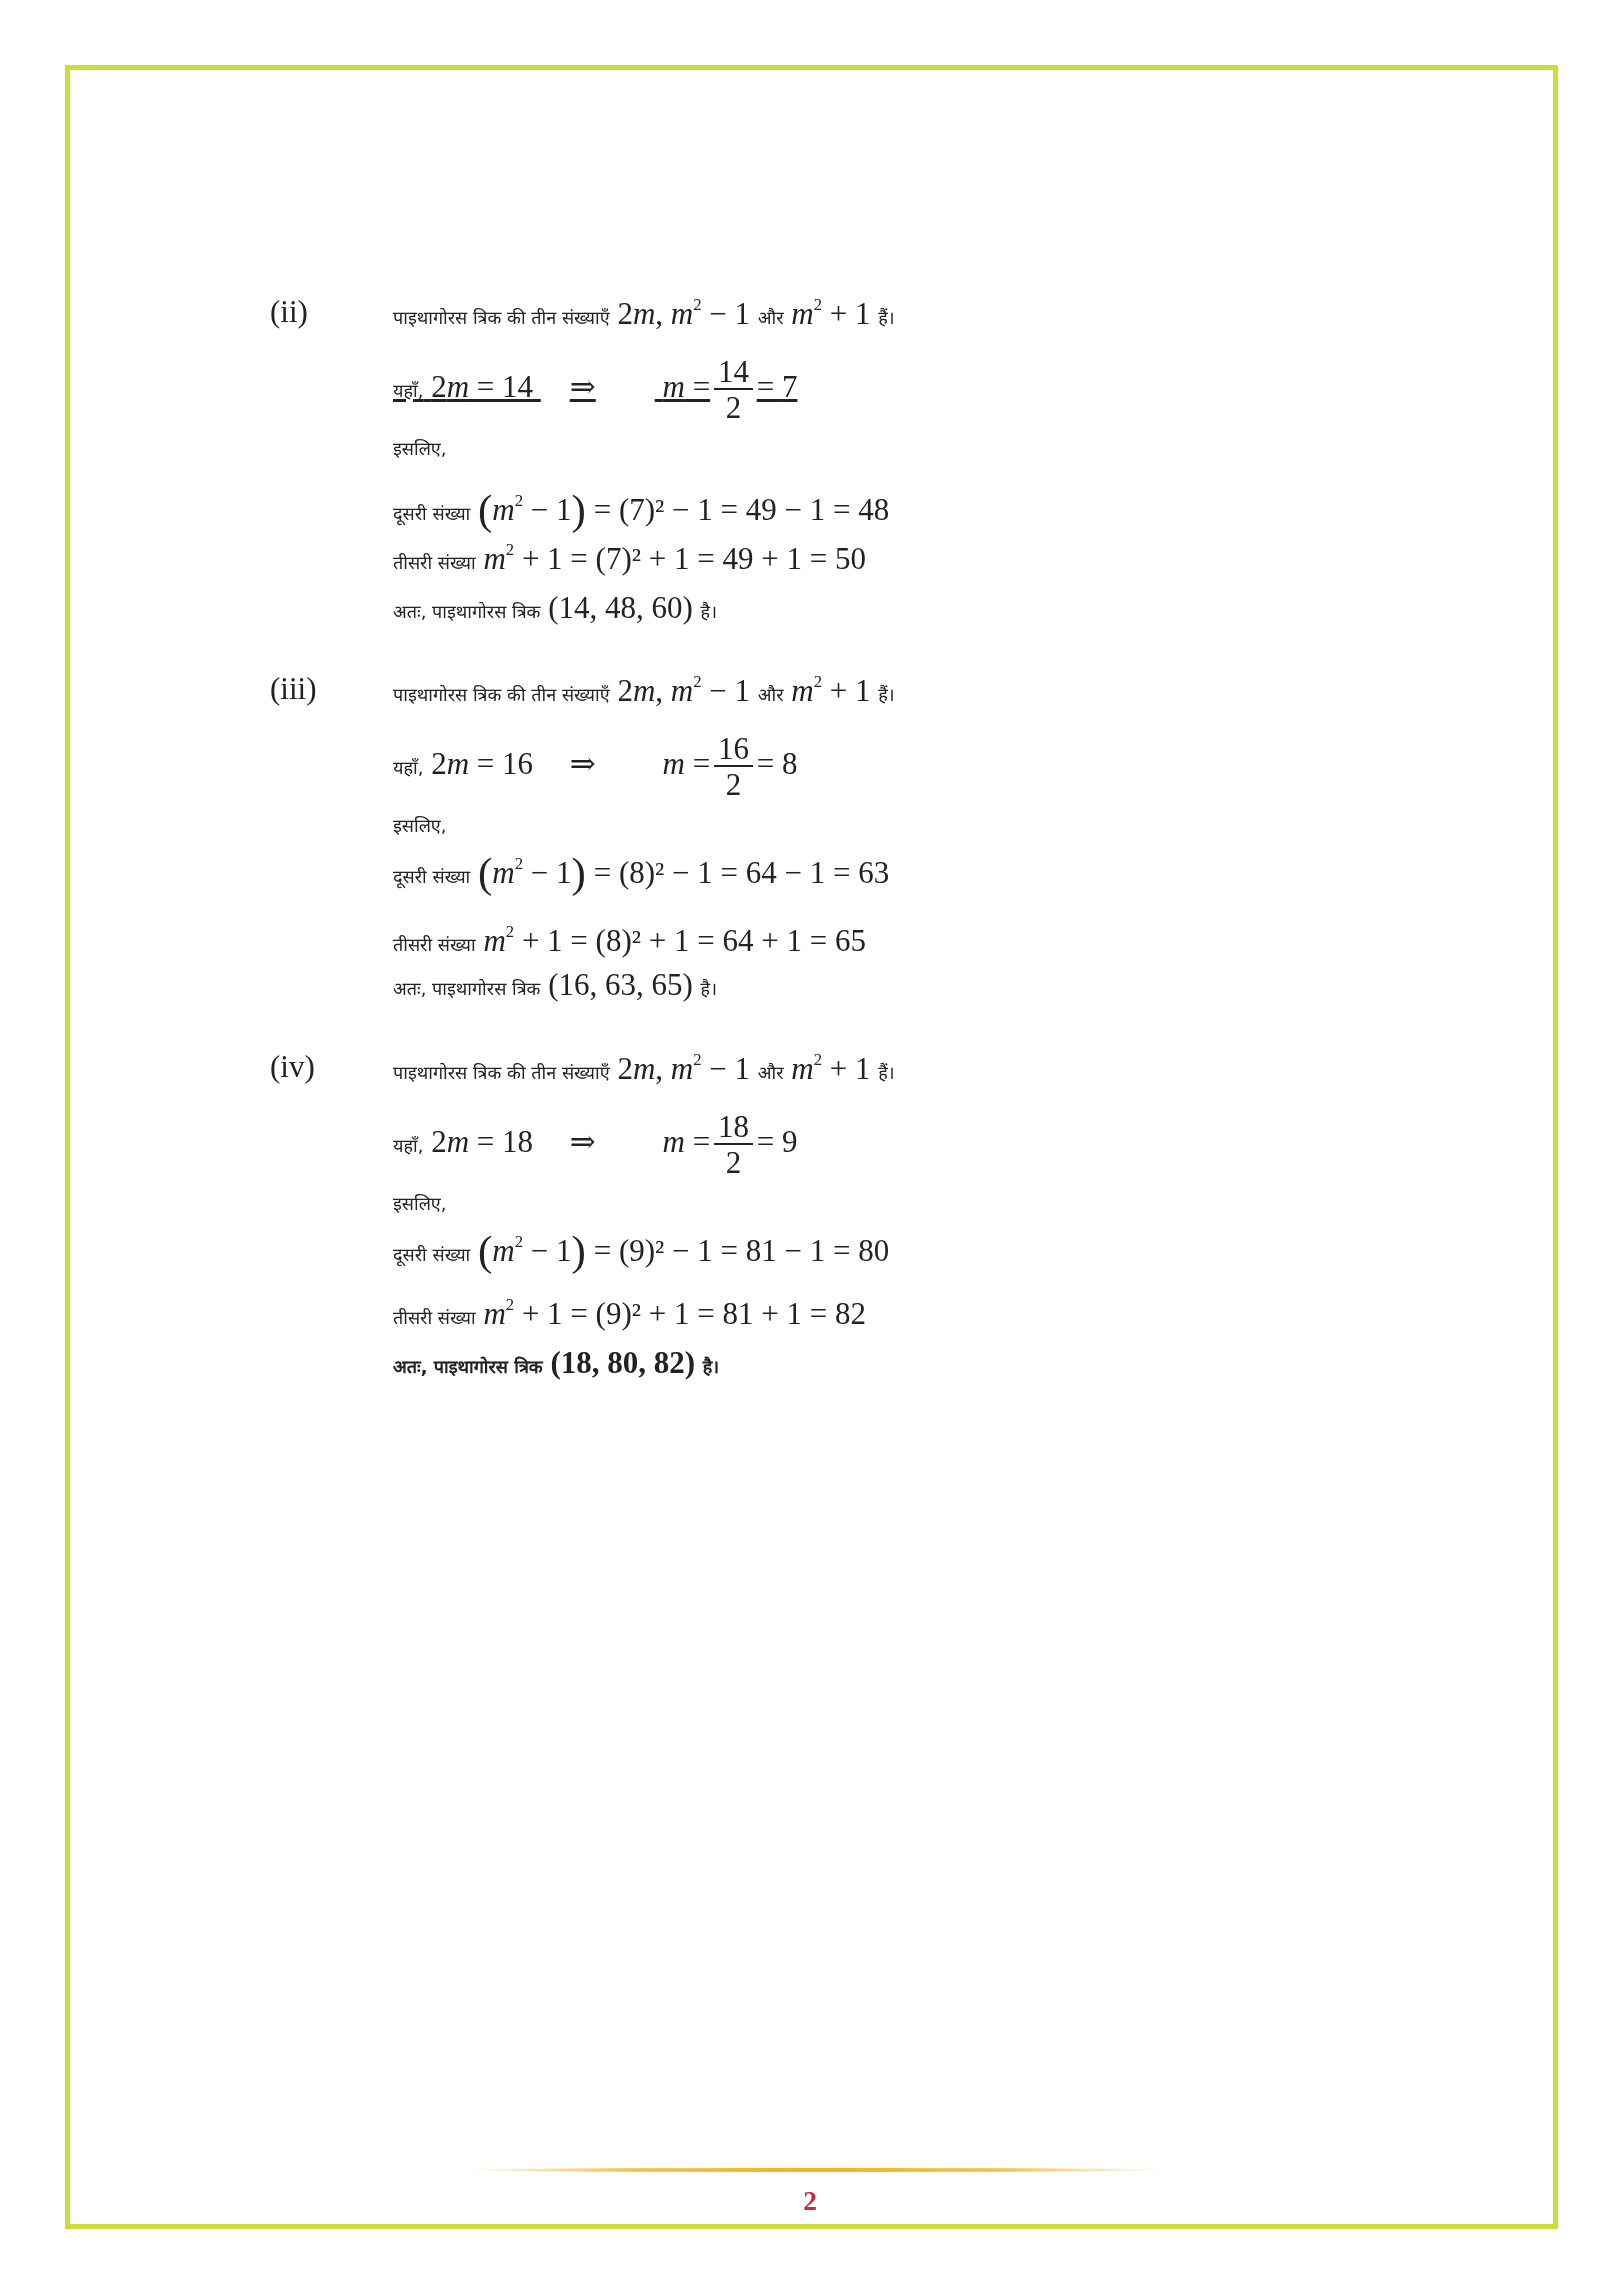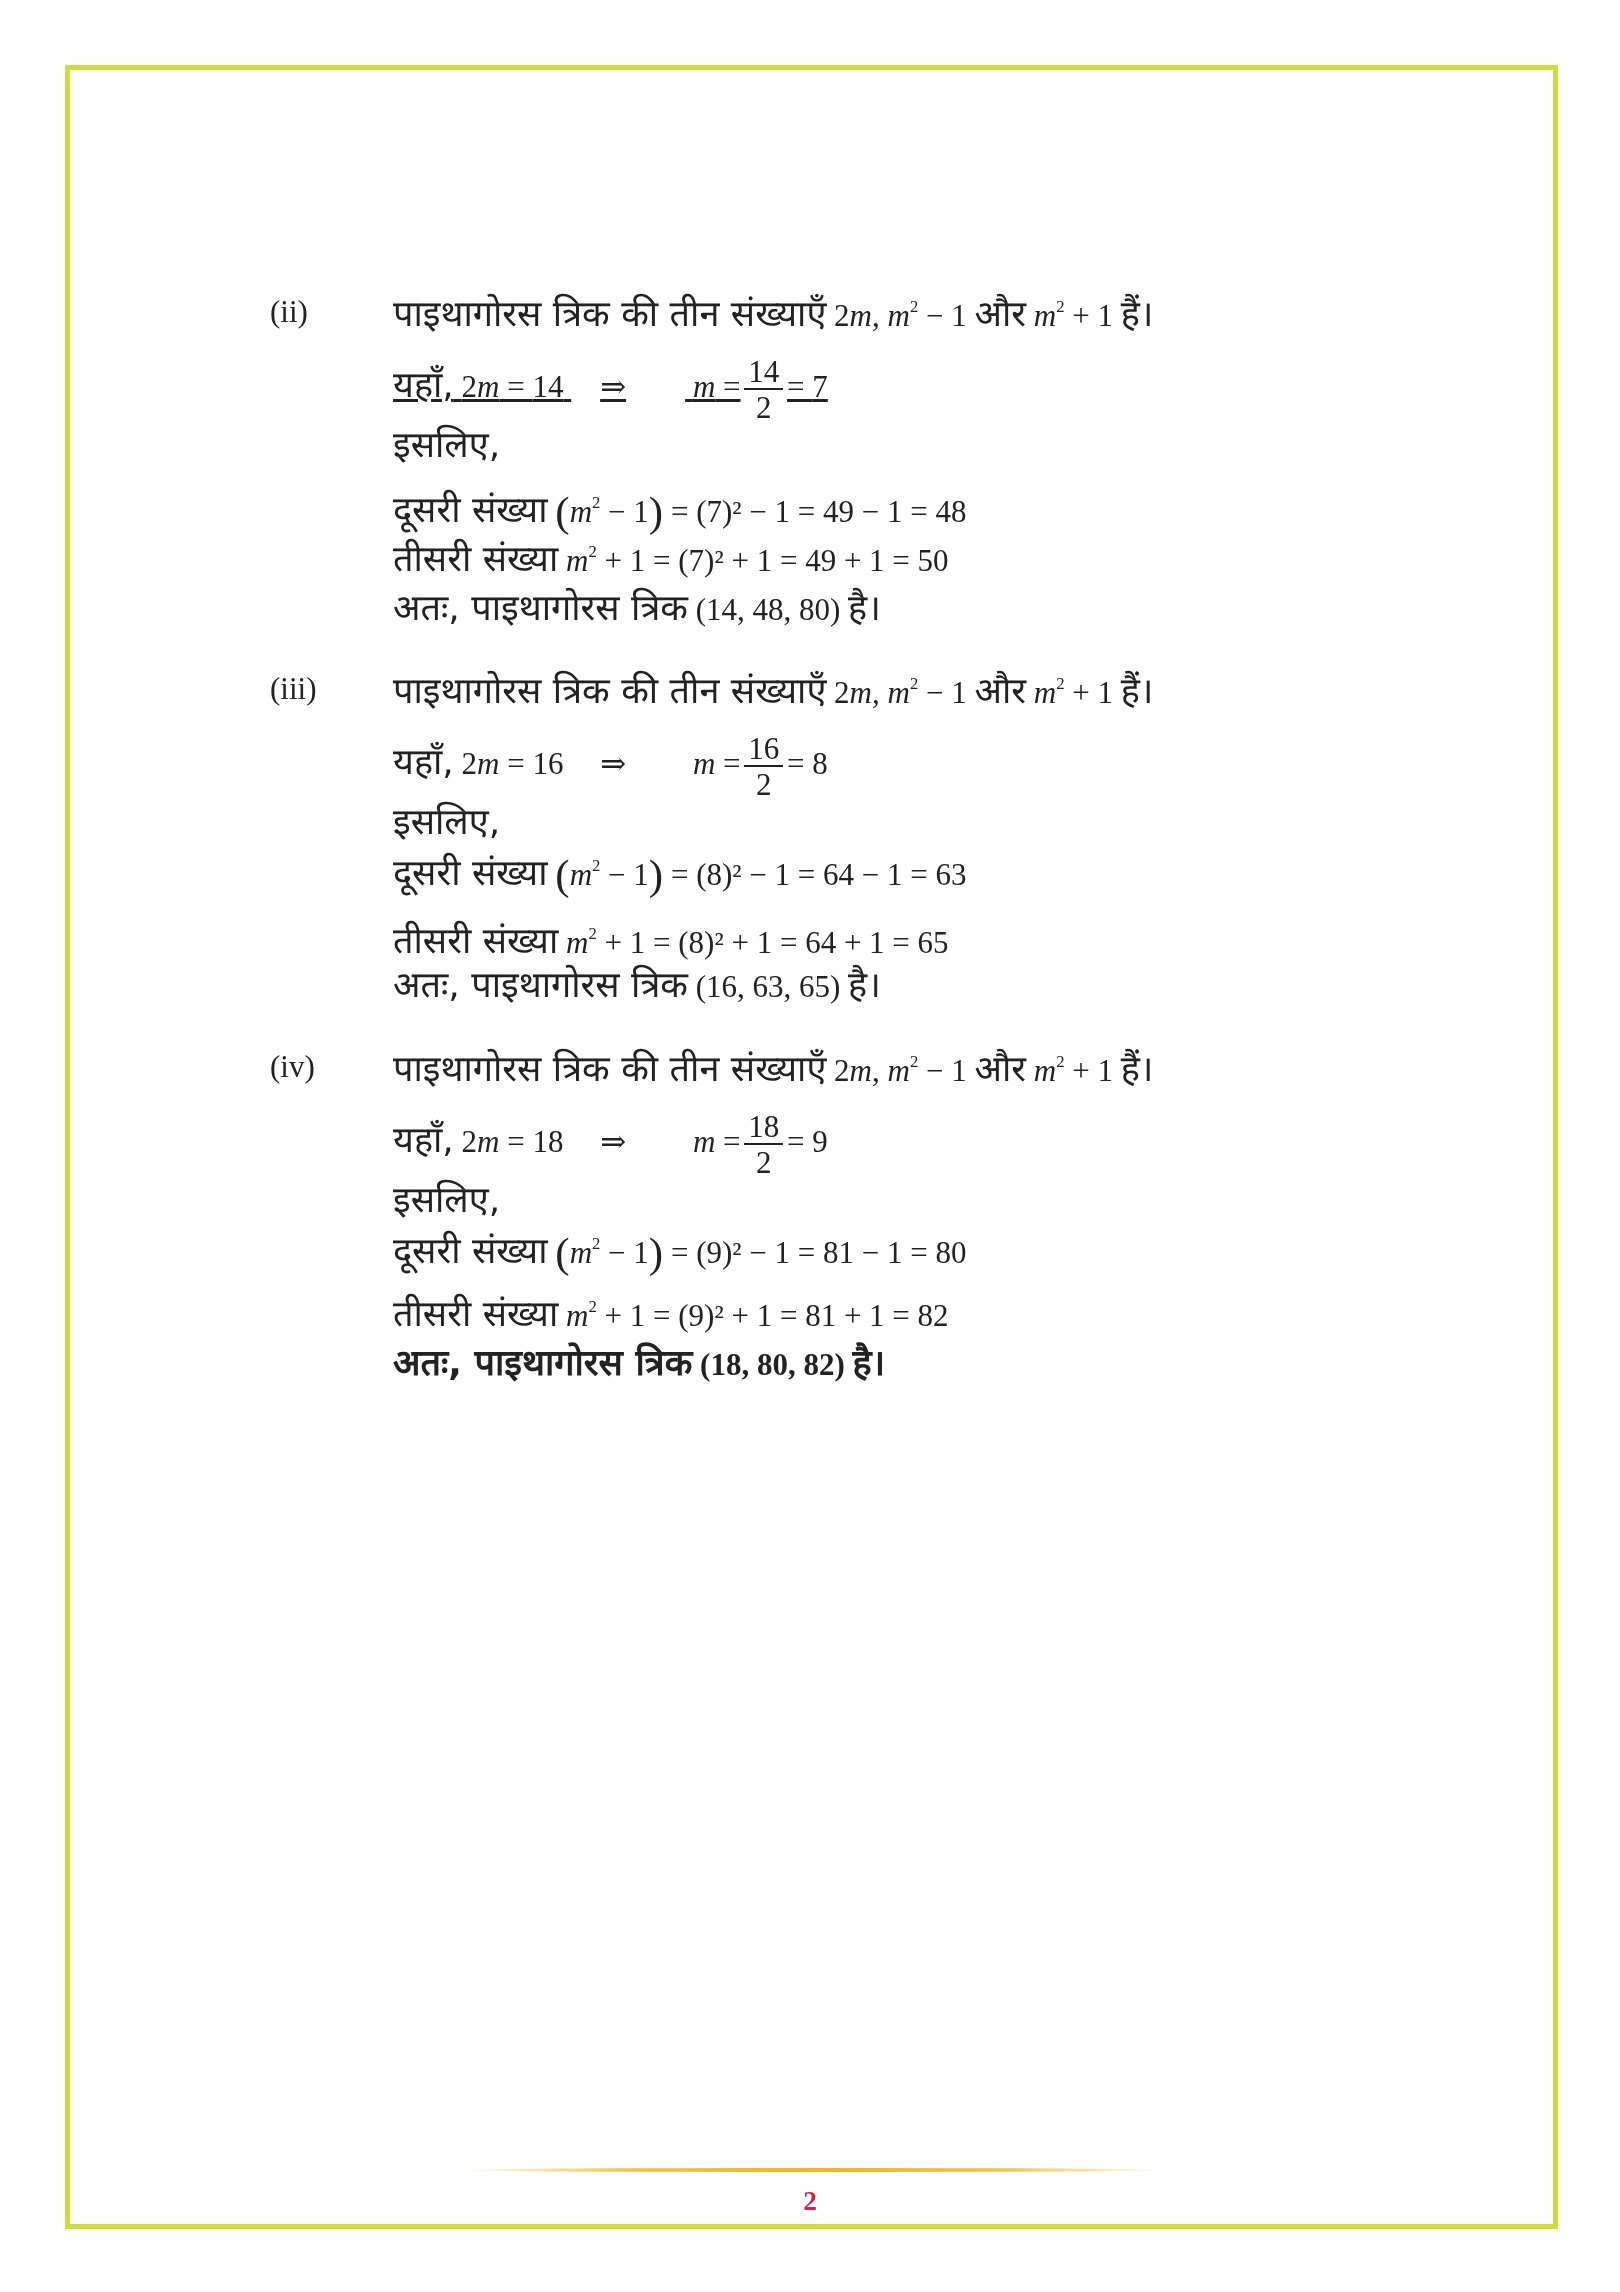--- a/index.html
+++ b/index.html
@@ -3,21 +3,21 @@
 <meta charset="utf-8">
 <style>
   html, body { margin: 0; padding: 0; background: #ffffff; }
   body { width: 1620px; height: 2293px; position: relative; overflow: hidden;
          font-family: "Liberation Serif", "DejaVu Serif", serif; color: #222; }
   .page-border { position: absolute; left: 65px; top: 65px; width: 1483px; height: 2154px;
                  border: 5.9px solid #cfdc3a; box-sizing: content-box; }
   .section { position: absolute; left: 270px; width: 1078px; }
   .label { position: absolute; left: 0; top: 0; font-size: 31px; text-align: right; }
   .line { position: absolute; left: 123px; font-size: 31px; white-space: nowrap; line-height: 39px; }
-  .deva { font-family: "DejaVu Sans", "Liberation Sans", sans-serif; font-size: 36px; }
+  .deva { font-family: "DejaVu Sans", "Liberation Sans", sans-serif; font-size: 18px; }
   .math { font-family: "Liberation Serif", "DejaVu Serif", serif; font-size: 31px; }
   .math i { font-style: italic; }
   sup { font-size: 16.7px; vertical-align: 13.7px; line-height: 0; }
   .big-paren { font-size: 43px; vertical-align: -3.9px; font-weight: 200; }
   .frac { display: inline-block; vertical-align: middle; text-align: center; margin: 0 3.9px; }
   .frac .num { display: block; border-bottom: 2px solid #222; padding: 0 3.9px; line-height: 33px; }
   .frac .den { display: block; line-height: 35px; }
   .implies { margin: 0 59px 0 29px; }
   .footer-rule { position: absolute; left: 461px; top: 2168px; width: 706px; height: 3.9px;
                  background: linear-gradient(90deg, rgba(230,200,60,0) 0%, #f0c040 25%, #f5b51e 50%, #f0c040 75%, rgba(230,200,60,0) 100%);
@@ -51,21 +51,21 @@
   <div class="line" style="top:196px;">
     <span class="deva">दूसरी संख्या</span>
     <span class="math"> <span class="big-paren">(</span><i>m</i><sup>2</sup> − 1<span class="big-paren">)</span> <span>= (7)² − 1 = 49 − 1 = 48</span></span>
   </div>
   <div class="line" style="top:245px;">
     <span class="deva">तीसरी संख्या</span>
     <span class="math"> <i>m</i><sup>2</sup> + 1 <span>= (7)² + 1 = 49 + 1 = 50</span></span>
   </div>
   <div class="line" style="top:294px;">
     <span class="deva">अतः, पाइथागोरस त्रिक</span>
-    <span class="math">(14, 48, 80)</span>
+    <span class="math">(14, 48, 60)</span>
     <span class="deva">है।</span>
   </div>
 </div>
 
 <div class="section" style="top:671px;">
   <span class="label">(iii)</span>
   <div class="line" style="top:0;">
     <span class="deva">पाइथागोरस त्रिक की तीन संख्याएँ</span>
     <span class="math"> 2<i>m</i>, <i>m</i><sup>2</sup> − 1 </span>
     <span class="deva">और</span>

